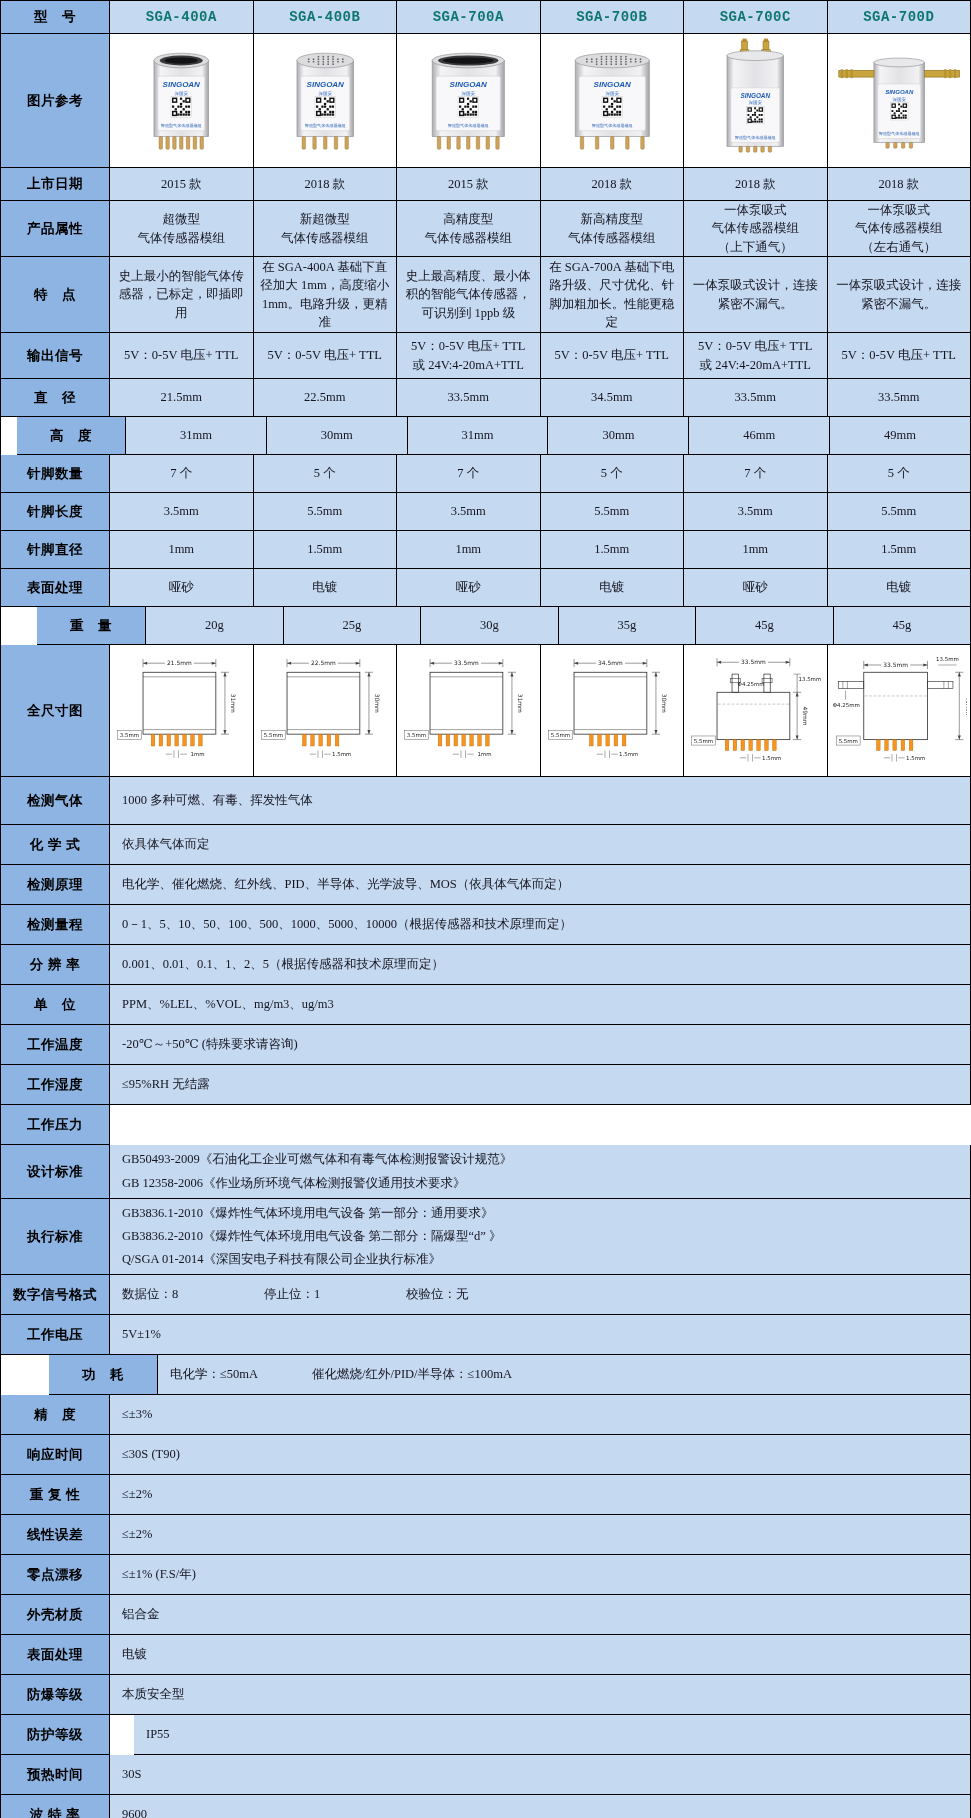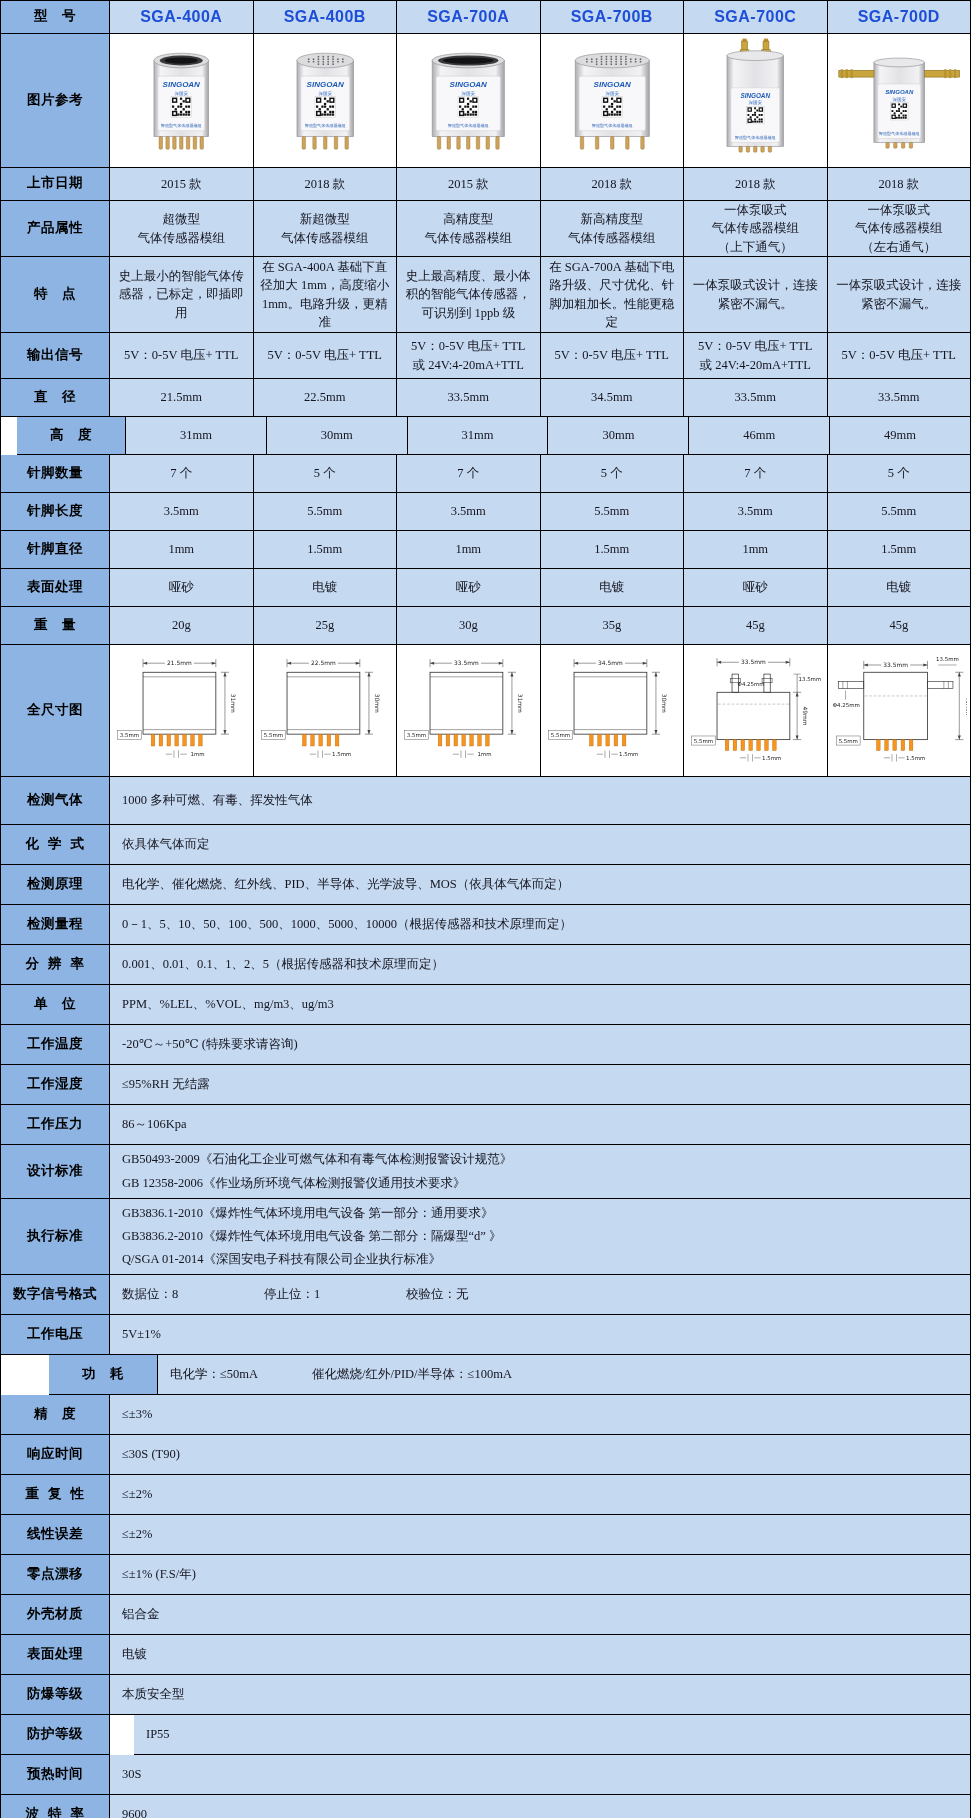--- a/index.html
+++ b/index.html
@@ -4,24 +4,24 @@
 <style>
   *{box-sizing:border-box}
   body{margin:0;background:#fff;font-family:"Liberation Sans","DejaVu Sans",sans-serif}
   .page{width:971px;border-top:1px solid #000;border-left:1px solid #000}
   .row{display:grid;grid-template-columns:109px repeat(6,1fr)}
   .full-row{display:grid;grid-template-columns:109px 1fr}
   .cell{border-right:1px solid #000;border-bottom:1px solid #000;background:#C5D9F1;
         display:flex;flex-direction:column;align-items:center;justify-content:center;
         text-align:center;padding:2px 5px;font:12.5px/1.45 "Liberation Serif","DejaVu Serif",serif;
         color:#15151f;white-space:pre-line;overflow:hidden}
-  .label{background:#8DB4E2;font-family:Liberation Mono, monospace;
+  .label{background:#8DB4E2;font-family:Liberation Sans, sans-serif;
          font-weight:bold;font-size:13.5px;color:#000;letter-spacing:.5px;white-space:pre}
-  .header-cell{font-weight:bold;font-size:16px;letter-spacing:.5px;color:#1d4ed8;
-               font-family:Liberation Sans, sans-serif}
+  .header-cell{font-weight:bold;font-size:14px;letter-spacing:.5px;color:#0f766e;
+               font-family:Liberation Mono, monospace}
   .white{background:#fff;padding:3px}
   .leftcell{align-items:flex-start;justify-content:center;text-align:left;padding-left:12px;padding-right:24px}
   .stdline{line-height:1.85}
   .segwrap{display:block}
   .seg{display:inline-block}
 </style>
 </head>
 <body>
 
 <div class="page">
@@ -495,21 +495,21 @@
       </div>
       <div class="row" style="height: 38px;">
         <div class="cell label">表面处理</div>
         <div class="cell">哑砂</div>
         <div class="cell">电镀</div>
         <div class="cell">哑砂</div>
         <div class="cell">电镀</div>
         <div class="cell">哑砂</div>
         <div class="cell">电镀</div>
       </div>
-      <div class="row" style="height: 38px;">
+      <div class="row" style="height: 38px; padding-left: 36px;">
         <div class="cell label">重　量</div>
         <div class="cell">20g</div>
         <div class="cell">25g</div>
         <div class="cell">30g</div>
         <div class="cell">35g</div>
         <div class="cell">45g</div>
         <div class="cell">45g</div>
       </div>
     </div>
   <div class="row" id="diagram-row" style="height:132px">
@@ -745,21 +745,20 @@
       <div class="full-row" style="height: 40px;">
         <div class="cell label">工作温度</div>
         <div class="cell leftcell">-20℃～+50℃ (特殊要求请咨询)</div>
       </div>
       <div class="full-row" style="height: 40px;">
         <div class="cell label">工作湿度</div>
         <div class="cell leftcell">≤95%RH 无结露</div>
       </div>
       <div class="full-row" style="height: 40px;">
         <div class="cell label">工作压力</div>
-        <div class="cell leftcell">86～106Kpa</div>
       </div>
       <div class="full-row" style="height: 54px;">
         <div class="cell label">设计标准</div>
         <div class="cell leftcell"><div class="stdline">GB50493-2009《石油化工企业可燃气体和有毒气体检测报警设计规范》</div><div class="stdline">GB 12358-2006《作业场所环境气体检测报警仪通用技术要求》</div></div>
       </div>
       <div class="full-row" style="height: 76px;">
         <div class="cell label">执行标准</div>
         <div class="cell leftcell"><div class="stdline">GB3836.1-2010《爆炸性气体环境用电气设备 第一部分：通用要求》</div><div class="stdline">GB3836.2-2010《爆炸性气体环境用电气设备 第二部分：隔爆型“d” 》</div><div class="stdline">Q/SGA 01-2014《深国安电子科技有限公司企业执行标准》</div></div>
       </div>
       <div class="full-row" style="height: 40px;">

